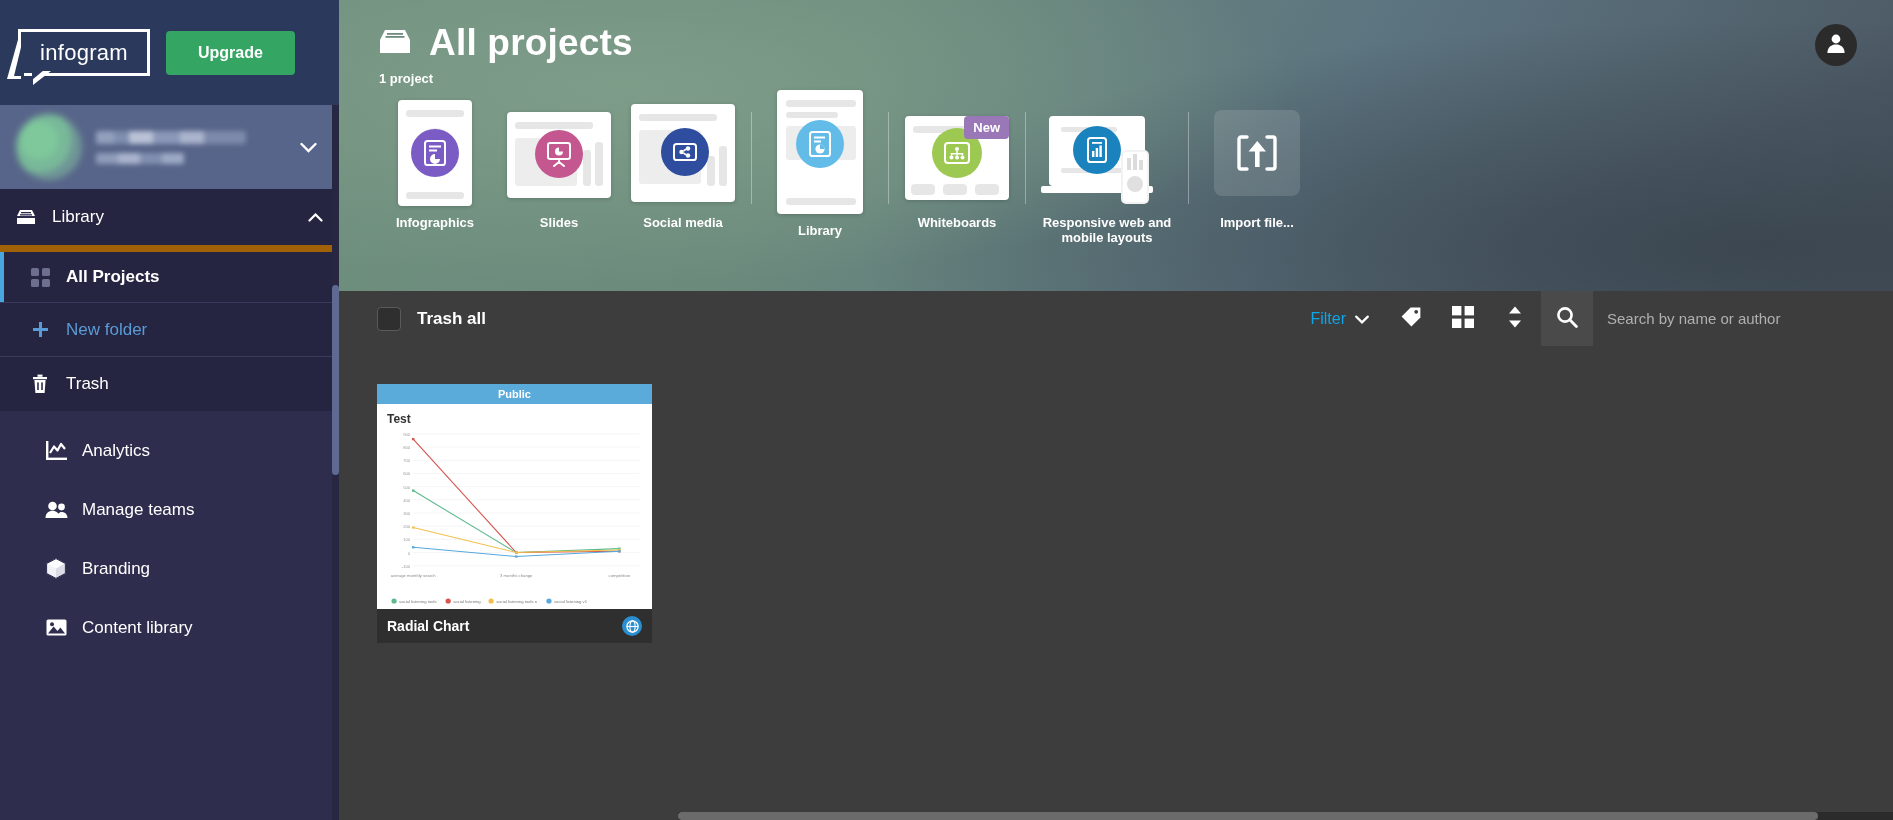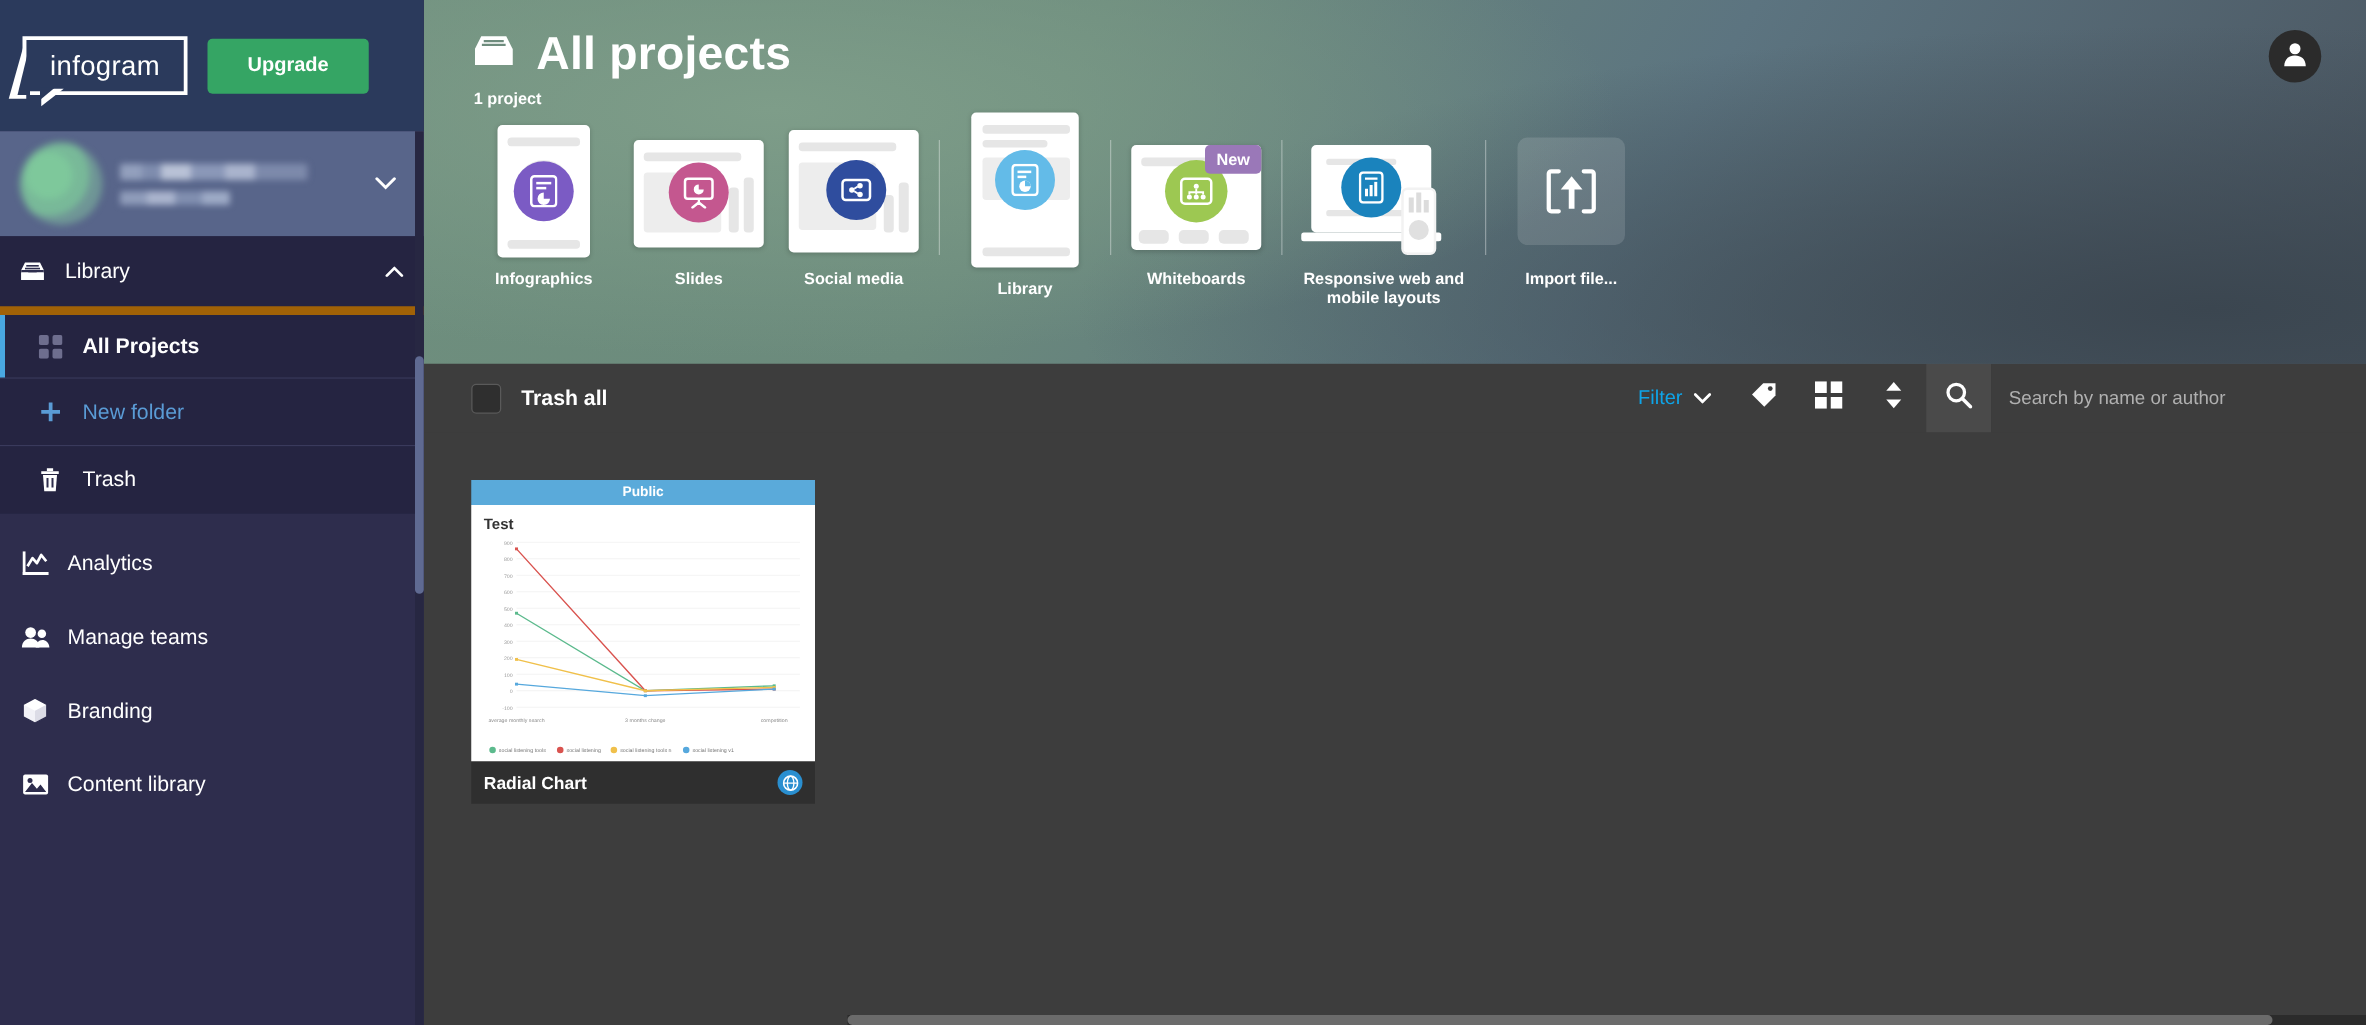--- a/index.html
+++ b/index.html
@@ -72,21 +72,21 @@
     color: #fff; font-size: 17px; cursor: pointer; position: relative;
   }
   .nav-group-dark { background: #252441; }
   .row-library { height: 63px; border-bottom: 7px solid #a16207; padding-left: 14px; }
   .row-allprojects { height: 51px; background: #252441; padding-left: 28px; font-weight: bold; border-bottom: 1px solid #3a3a5c; }
   .row-allprojects.active:before {
     content: ""; position: absolute; left: 0; top: 0; width: 4px; height: 100%; background: #49a7e0;
   }
   .row-newfolder { height: 54px; background: #252441; padding-left: 28px; color: #5a9bd5; border-bottom: 1px solid #3a3a5c; }
   .row-trash { height: 54px; background: #252441; padding-left: 28px; }
-  .nav-item.plain { height: 51px; }
+  .nav-item.plain { height: 51px; margin-left: 28px; }
   .nav-label { white-space: nowrap; }
   .nav-icon { width: 24px; display: flex; align-items: center; justify-content: center; }
   .nav-icon svg { display: block; }
   .chev-up { margin-left: auto; color: #fff; font-size: 13px; }
 
   .sb-links { padding: 8px 0 10px 16px; display: flex; flex-direction: column; gap: 22px; }
   .sb-link {
     color: #8d93b5; font-size: 15px; font-weight: bold; cursor: pointer;
     display: flex; align-items: flex-start; gap: 8px;
   }

